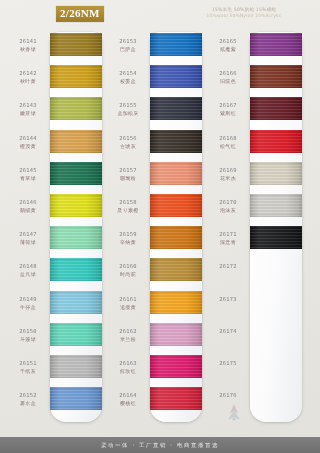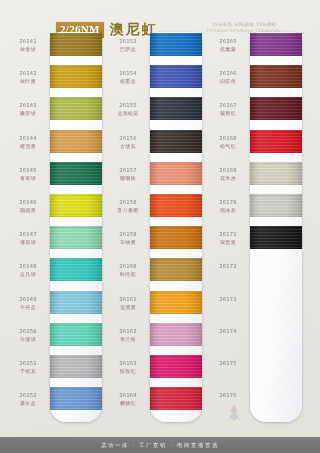--- a/index.html
+++ b/index.html
@@ -3,21 +3,21 @@
 <meta charset="utf-8">
 <style>
   html,body{margin:0;padding:0;}
   body{
     width:320px;height:453px;overflow:hidden;
     background:linear-gradient(160deg,#efeeea 0%,#e9e8e3 45%,#e2e1db 100%);
     font-family:"Liberation Sans","DejaVu Sans",sans-serif;
     position:relative;
   }
   
-  .header{position:absolute;left:0;top:15px;width:252px;height:30px;}
+  .header{position:absolute;left:0;top:0;width:252px;height:30px;}
   .title-wrap{position:absolute;left:56px;top:6px;display:flex;align-items:center;gap:6px;}
   .title-badge{
     background:linear-gradient(180deg,#b9973f,#9d7c27);
     color:#ffffff;font-weight:bold;font-size:11px;line-height:13px;
     padding:1px 4px 2px 4px;letter-spacing:.3px;
     font-family:"Liberation Serif","DejaVu Serif",serif;
     box-shadow:0 0 1px rgba(0,0,0,.25);
   }
   .title-cn{
     color:#8a6f23;font-size:14px;font-weight:bold;letter-spacing:2px;
@@ -91,21 +91,20 @@
     color:#e8e8e8;font-size:5.4px;letter-spacing:1.6px;
     font-family:"DejaVu Sans",sans-serif;
   }
 </style>
 </head>
 <body>
 
 <div class="header">
   <div class="title-wrap">
     <span class="title-badge">2/26NM</span>
-    <span class="title-cn">澳尼虹</span>
   </div>
   <div class="spec">
     <div>15%羊毛 50%腈纶 15%锦纶</div>
     <div class="spec-en">15%wool 50%Nylon 15%Acrylic</div>
   </div>
 </div>
 
 <div class="cols" id="cols">
     <div class="col col-0">
       <div class="card"></div>

